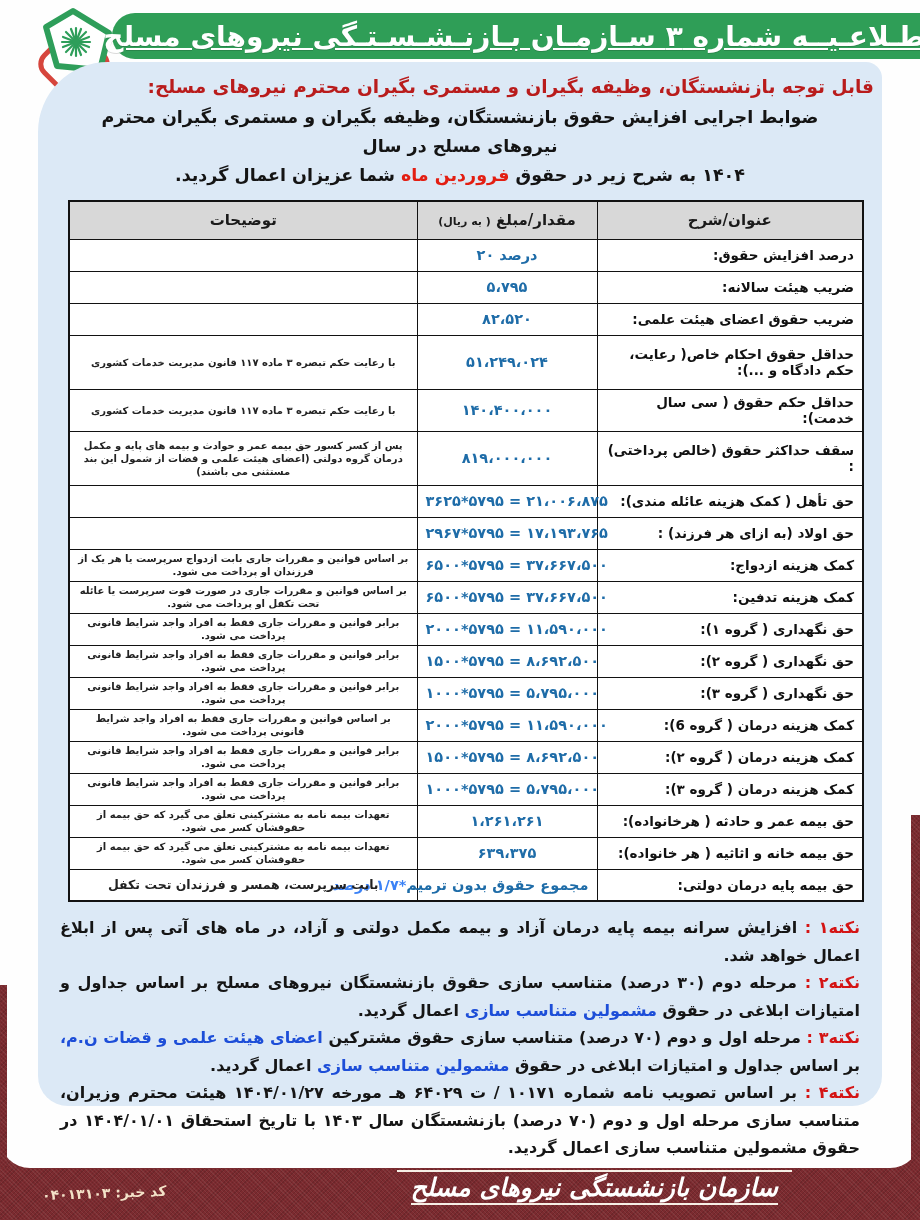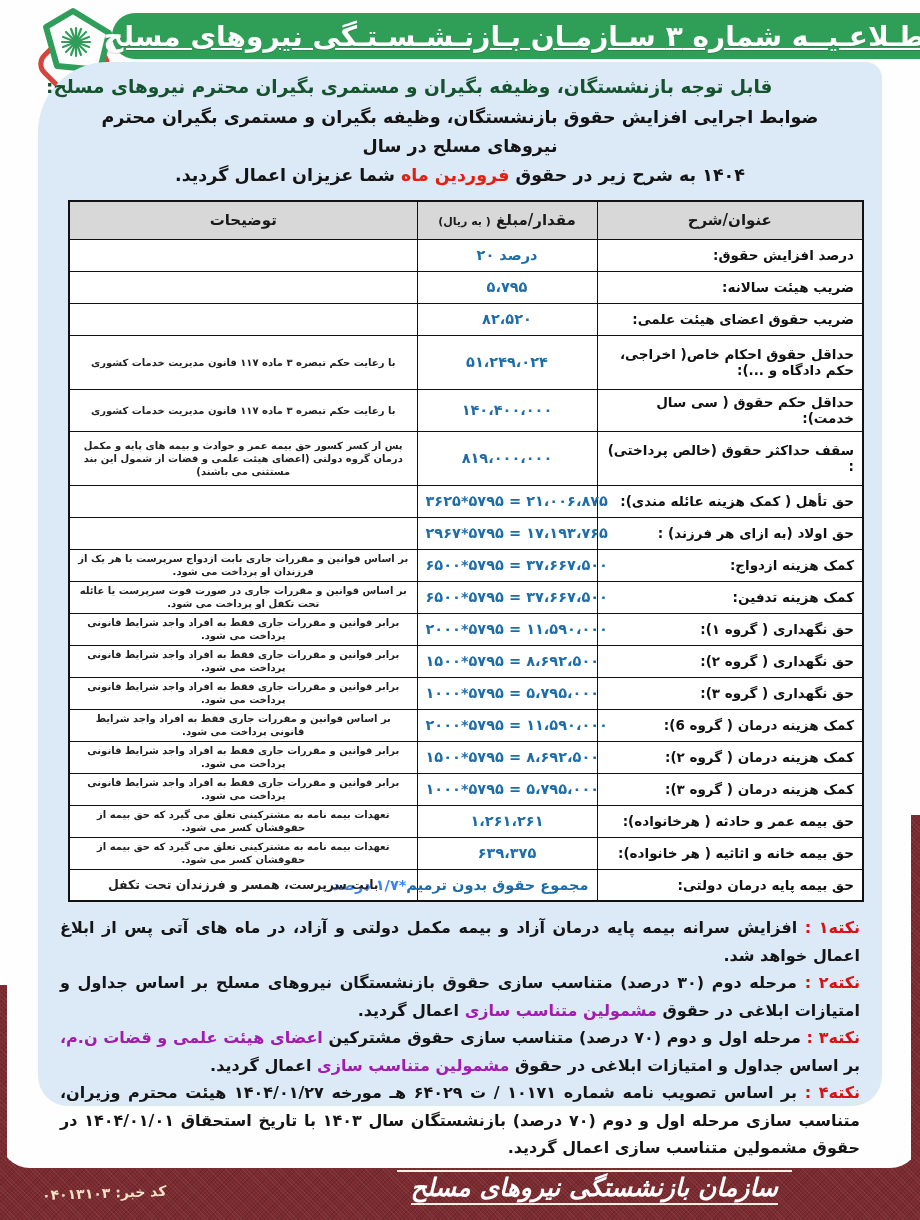--- a/index.html
+++ b/index.html
@@ -38,21 +38,21 @@
   
   #bluebox{
     position:absolute;left:38px;right:38px;top:62px;bottom:62px;
     background:#dce9f6;border-radius:70px 16px 30px 30px;z-index:2;
     padding:12px 8px 0 8px;box-sizing:border-box;
   }
   #watermark{position:absolute;left:180px;top:220px;width:560px;height:590px;opacity:.07;z-index:0;pointer-events:none;}
   .abovewm{position:relative;z-index:1;}
 
   #attention{
-    text-align:left;color:#14532d;font-weight:bold;font-size:18.5px;margin:2px 0 6px 0;
+    text-align:right;color:#b91c1c;font-weight:bold;font-size:18.5px;margin:2px 0 6px 0;
   }
   #intro{
     text-align:center;color:#141414;font-weight:bold;font-size:17.5px;line-height:29px;margin:0 26px 10px 26px;
   }
   #intro .hl{color:#e31e12;}
 
   
   table#salary{
     border-collapse:collapse;margin:4px 10px 0 auto;width:796px;background:#fff;
     border:2.5px solid #121212;table-layout:fixed;
@@ -67,21 +67,21 @@
   #salary tbody tr:nth-child(6){height:54px;}
   .c-title{font-size:13.5px;font-weight:bold;color:#111;text-align:right;}
   .c-amount{font-size:14.5px;font-weight:bold;color:#1e6ca8;text-align:center;white-space:nowrap;}
   .c-amount .amount-red{color:#3b82f6;}
   .c-note{font-size:10px;font-weight:bold;color:#222;text-align:center;line-height:13px;}
   .c-note.note-big{font-size:12.5px;}
 
   
   #notes{margin:12px 14px 0 14px;font-size:16px;font-weight:bold;color:#151515;line-height:27.5px;text-align:justify;}
   #notes .nlabel{color:#d41414;}
-  #notes .nred{color:#a21caf;}
+  #notes .nred{color:#1d4ed8;}
 
   
   #footer{position:absolute;left:0;right:0;bottom:0;height:52px;z-index:2;}
   #footer-brand{
     position:absolute;right:128px;top:2px;color:#fff;font-weight:bold;font-style:italic;
     font-size:25px;border-top:2px solid #f6efe6;padding:1px 14px 2px 14px;white-space:nowrap;text-align:right;
   }
   #footer-brand .inner{border-bottom:2px solid #f6efe6;padding-bottom:1px;}
   #news-code{
     position:absolute;left:42px;top:17px;color:#f3e2c8;font-weight:bold;font-size:14px;
@@ -165,21 +165,21 @@
               <td class="c-title" dir="rtl">ضریب هیئت سالانه:</td>
               <td class="c-amount" dir="ltr"><span>۵،۷۹۵</span></td>
               <td class="c-note" dir="rtl"></td>
             </tr>
             <tr>
               <td class="c-title" dir="rtl">ضریب حقوق اعضای هیئت علمی:</td>
               <td class="c-amount" dir="ltr"><span>۸۲،۵۲۰</span></td>
               <td class="c-note" dir="rtl"></td>
             </tr>
             <tr>
-              <td class="c-title" dir="rtl">حداقل حقوق احکام خاص( اخراجی، حکم دادگاه و ...):</td>
+              <td class="c-title" dir="rtl">حداقل حقوق احکام خاص( رعایت، حکم دادگاه و ...):</td>
               <td class="c-amount" dir="ltr"><span>۵۱،۲۴۹،۰۲۴</span></td>
               <td class="c-note" dir="rtl">با رعایت حکم تبصره ۳ ماده ۱۱۷ قانون مدیریت خدمات کشوری</td>
             </tr>
             <tr>
               <td class="c-title" dir="rtl">حداقل حکم حقوق ( سی سال خدمت):</td>
               <td class="c-amount" dir="ltr"><span>۱۴۰،۴۰۰،۰۰۰</span></td>
               <td class="c-note" dir="rtl">با رعایت حکم تبصره ۳ ماده ۱۱۷ قانون مدیریت خدمات کشوری</td>
             </tr>
             <tr>
               <td class="c-title" dir="rtl">سقف حداکثر حقوق (خالص پرداختی) :</td>

